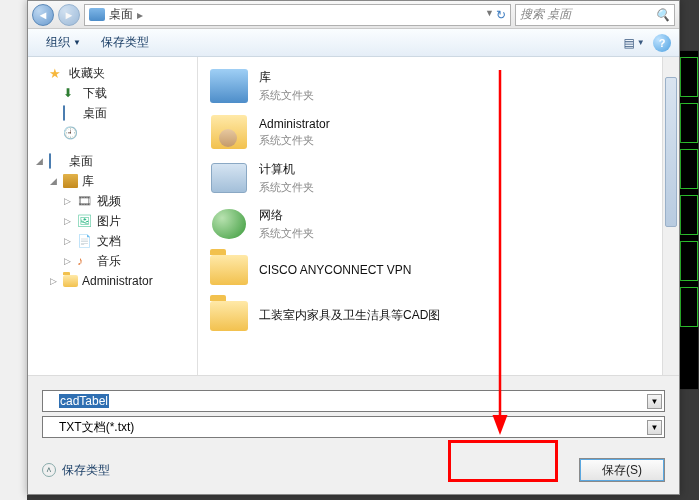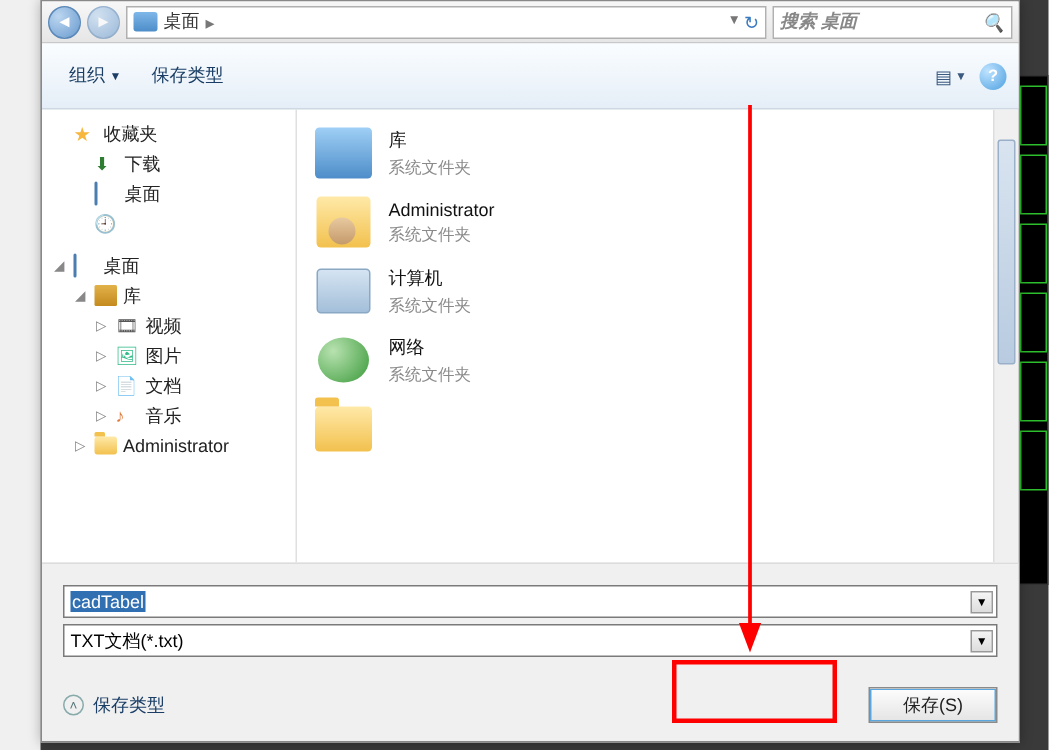--- a/index.html
+++ b/index.html
@@ -10,24 +10,24 @@
   .bg-right-dark { position: absolute; right: 0; top: 50px; width: 20px; height: 340px; background: #000; z-index: 0; border:1px solid #333;}
   .bg-right-dark div{ border:1px solid #2dbf2d; height:40px; margin-top:6px;}
 
   .dialog { position: absolute; left: 27px; top: 0; width: 653px; height: 495px; background: #fff; border: 1px solid #888; box-shadow: 0 0 8px rgba(0,0,0,.3); z-index: 2; display:flex; flex-direction:column;}
 
   .addr-bar { height: 28px; background: linear-gradient(#f7f7f7,#e6e6e6); border-bottom: 1px solid #c9c9c9; display:flex; align-items:center; padding: 0 4px; font-size:12px; color:#333; gap:4px;}
   .nav-btn { width:22px; height:22px; border-radius:50%; background: radial-gradient(circle at 30% 30%, #bcd6f0, #6a9bcf); border:1px solid #5a88b8; display:inline-flex; align-items:center; justify-content:center; color:#fff; font-size:11px;}
   .breadcrumb { flex:1; height:22px; background:#fff; border:1px solid #b0b0b0; display:flex; align-items:center; padding:0 4px; gap:4px;}
   .folder-ic { width:16px; height:13px; background:linear-gradient(#7fb7e8,#4d8dc9); border-radius:2px;}
   .sep { color:#777; }
-  .search { width:160px; height:22px; background:#fff; border:1px solid #b0b0b0; display:flex; align-items:center; padding:0 4px; color:#888; font-style:italic;font-weight:bold;}
+  .search { width:160px; height:22px; background:#fff; border:1px solid #b0b0b0; display:flex; align-items:center; padding:0 4px; color:#888; font-style:italic;}
   .search .mag { margin-left:auto; }
 
-  .toolbar { height:44px; background: linear-gradient(#fafdff,#e5eef7); border-bottom:1px solid #cdd8e2; display:flex; align-items:center; padding:0 8px; font-size:12px; color:#1a3e66;}
+  .toolbar { height:28px; background: linear-gradient(#fafdff,#e5eef7); border-bottom:1px solid #cdd8e2; display:flex; align-items:center; padding:0 8px; font-size:12px; color:#1a3e66;}
   .tbtn { padding:4px 10px; display:flex; align-items:center; gap:3px;}
   .tbtn .dd { font-size:8px; }
   .tool-right { margin-left:auto; display:flex; gap:8px; align-items:center;}
   .iconbtn { width:22px; height:20px; border:1px solid transparent; display:flex; align-items:center; justify-content:center; color:#3a5a80; font-size:12px;}
   .help { width:18px; height:18px; border-radius:50%; background: radial-gradient(circle at 30% 30%, #bfe3ff,#4da0e0); color:#fff; display:flex; align-items:center; justify-content:center; font-size:11px; font-weight:bold;}
 
   .body-area { flex:1; display:flex; min-height:0; }
   .tree { width:170px; overflow:auto; border-right:1px solid #e0e0e0; padding:6px 0; font-size:12px; color:#222; }
   .tnode { display:flex; align-items:center; height:20px; padding-left:6px; gap:4px; white-space:nowrap;}
   .tnode .tw { width:11px; text-align:center; color:#888; font-size:9px;}
@@ -57,21 +57,21 @@
   .bigadmin::after{content:"";position:absolute;bottom:2px;left:8px;width:18px;height:18px;border-radius:50%;background:linear-gradient(#e8c9a0,#c49a6a);}
   .bigpc{width:36px;height:30px;background:linear-gradient(#d5e4f2,#a3bfd9);border:1px solid #8aa8c4;border-radius:3px;}
   .bignet{width:34px;height:30px;border-radius:50%;background:radial-gradient(circle at 30% 30%,#b8e2b0,#3a9a3a);}
 
   .scroll-stub { position:absolute; right:0; top:0; width:17px; height:100%; background:#f0f0f0; border-left:1px solid #ddd;}
   .scroll-thumb{ position:absolute; right:2px; top:20px; width:12px; height:150px; background:linear-gradient(#d9e4f0,#b8cbe0); border:1px solid #9ab0c8; border-radius:2px;}
 
   .fields { border-top:1px solid #dcdcdc; background:#f0f0f0; padding:10px 14px 10px 14px;}
   .frow { display:flex; align-items:center; margin:4px 0; font-size:12px;}
   .flabel { width:92px; text-align:right; padding-right:6px; color:#222;}
-  .combo { flex:1; height:22px; background:#fff; border:1px solid #7a7a7a; display:flex; align-items:center; padding:0 4px; position:relative;}
+  .combo { flex:1; height:22px; background:#fff; border:1px solid #7a7a7a; display:flex; align-items:center; padding:0 16px; position:relative;}
   .combo .dd { position:absolute; right:2px; top:3px; width:15px; height:15px; background:linear-gradient(#f5f5f5,#ddd); border:1px solid #999; display:flex; align-items:center; justify-content:center; font-size:8px;}
   .txt-sel { background:#2f6fb2; color:#fff; padding:0 1px;}
 
   .footer { background:#f0f0f0; border-top:0; padding:6px 14px 12px 14px; display:flex; align-items:center;}
   .hidefiles { display:flex; align-items:center; gap:6px; font-size:12px; color:#1a3e66;}
   .expand-ic{ width:14px;height:14px;border:1px solid #8aa; border-radius:50%; display:flex;align-items:center;justify-content:center; font-size:9px;color:#577;}
   .btns { margin-left:auto; display:flex; gap:24px;}
   .btn { width:86px; height:24px; background:linear-gradient(#fdfdfd,#e4e4e4); border:1px solid #8a8a8a; font-size:12px; display:flex; align-items:center; justify-content:center; color:#222;}
   .btn.default { box-shadow:0 0 0 1px #5aa7e0 inset; }
 
@@ -219,20 +219,30 @@
         <div class="ltxt">
             <div class="name">网络</div>
             <div class="sub">系统文件夹</div>
           </div>
       </div>
       <div class="litem">
         <div class="licon">
             <div class="bigfold"></div>
           </div>
         <div class="ltxt">
+            <div class="name">CISCO ANYCONNECT VPN</div>
+          </div>
+      </div>
+      <div class="litem">
+        <div class="licon">
+            <div class="bigfold"></div>
+          </div>
+        <div class="ltxt">
+            <div class="name">工装室内家具及卫生洁具等CAD图</div>
+            <div class="sub"></div>
           </div>
       </div>
       <div class="scroll-stub">
           <div class="scroll-thumb"></div>
         </div>
     </div>
   </div>
 
   <div class="fields">
     <div class="frow">

